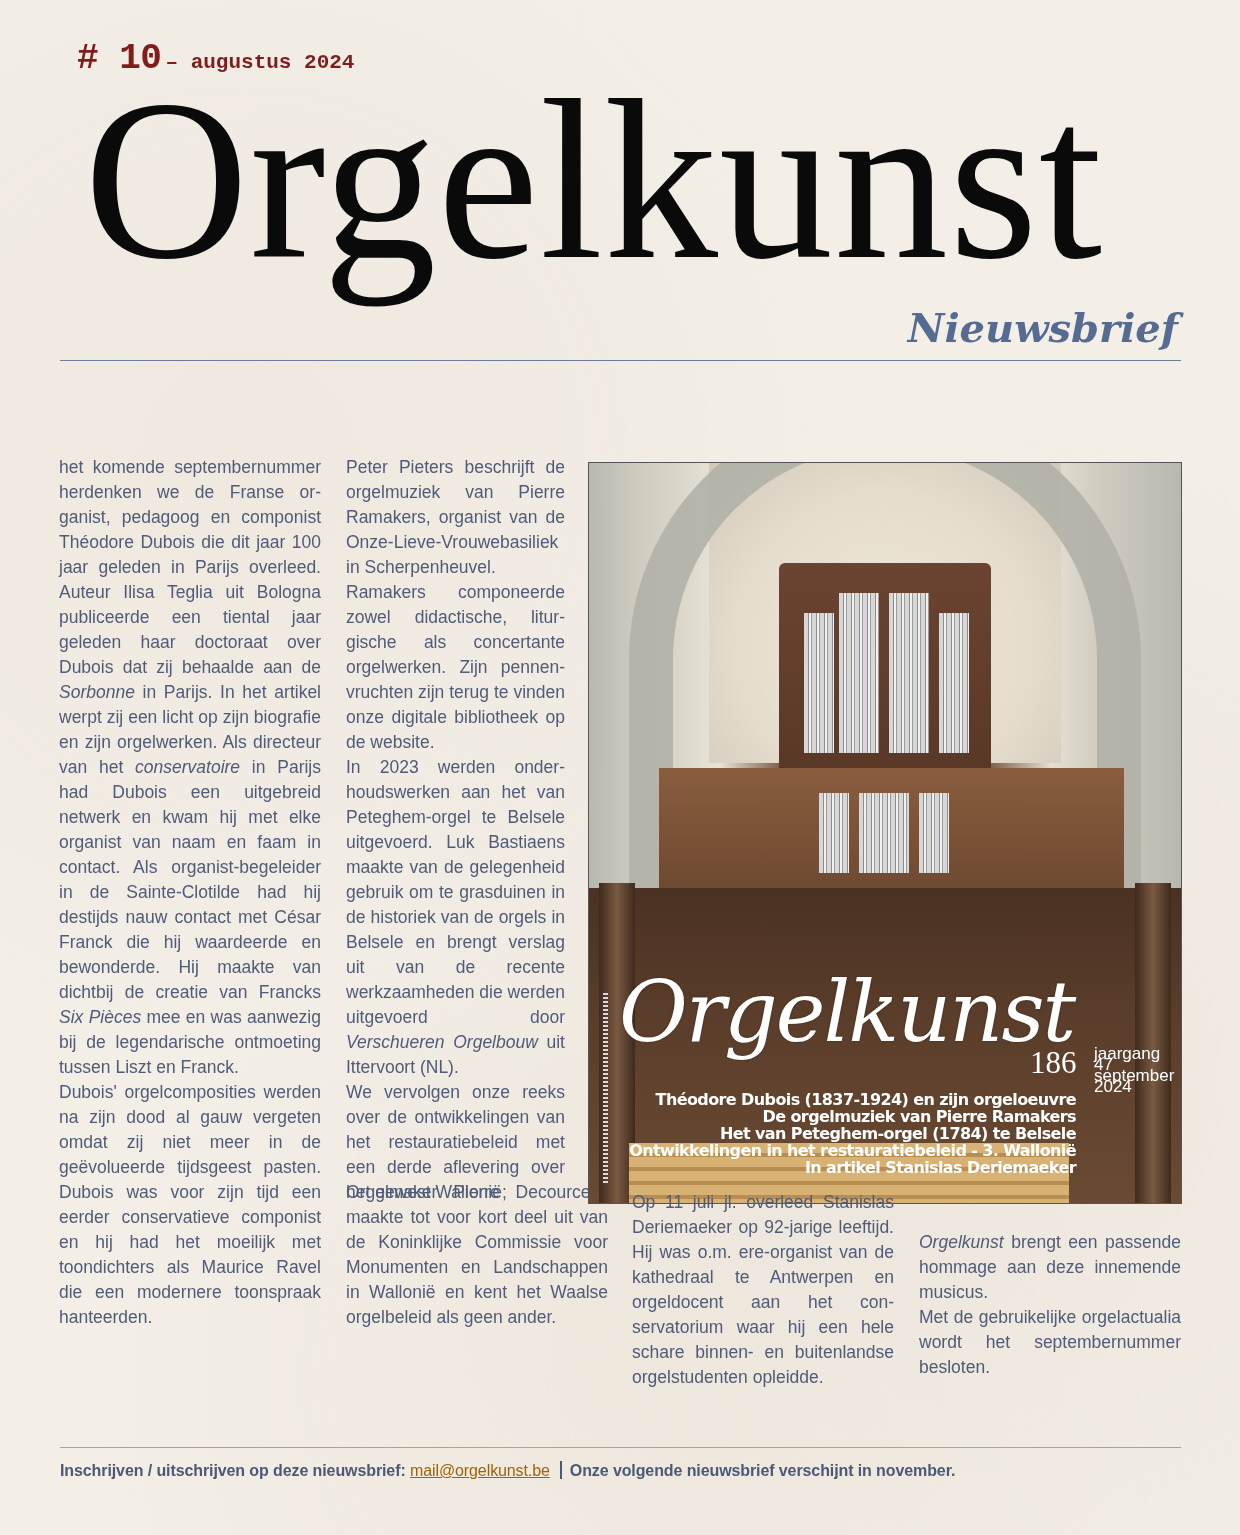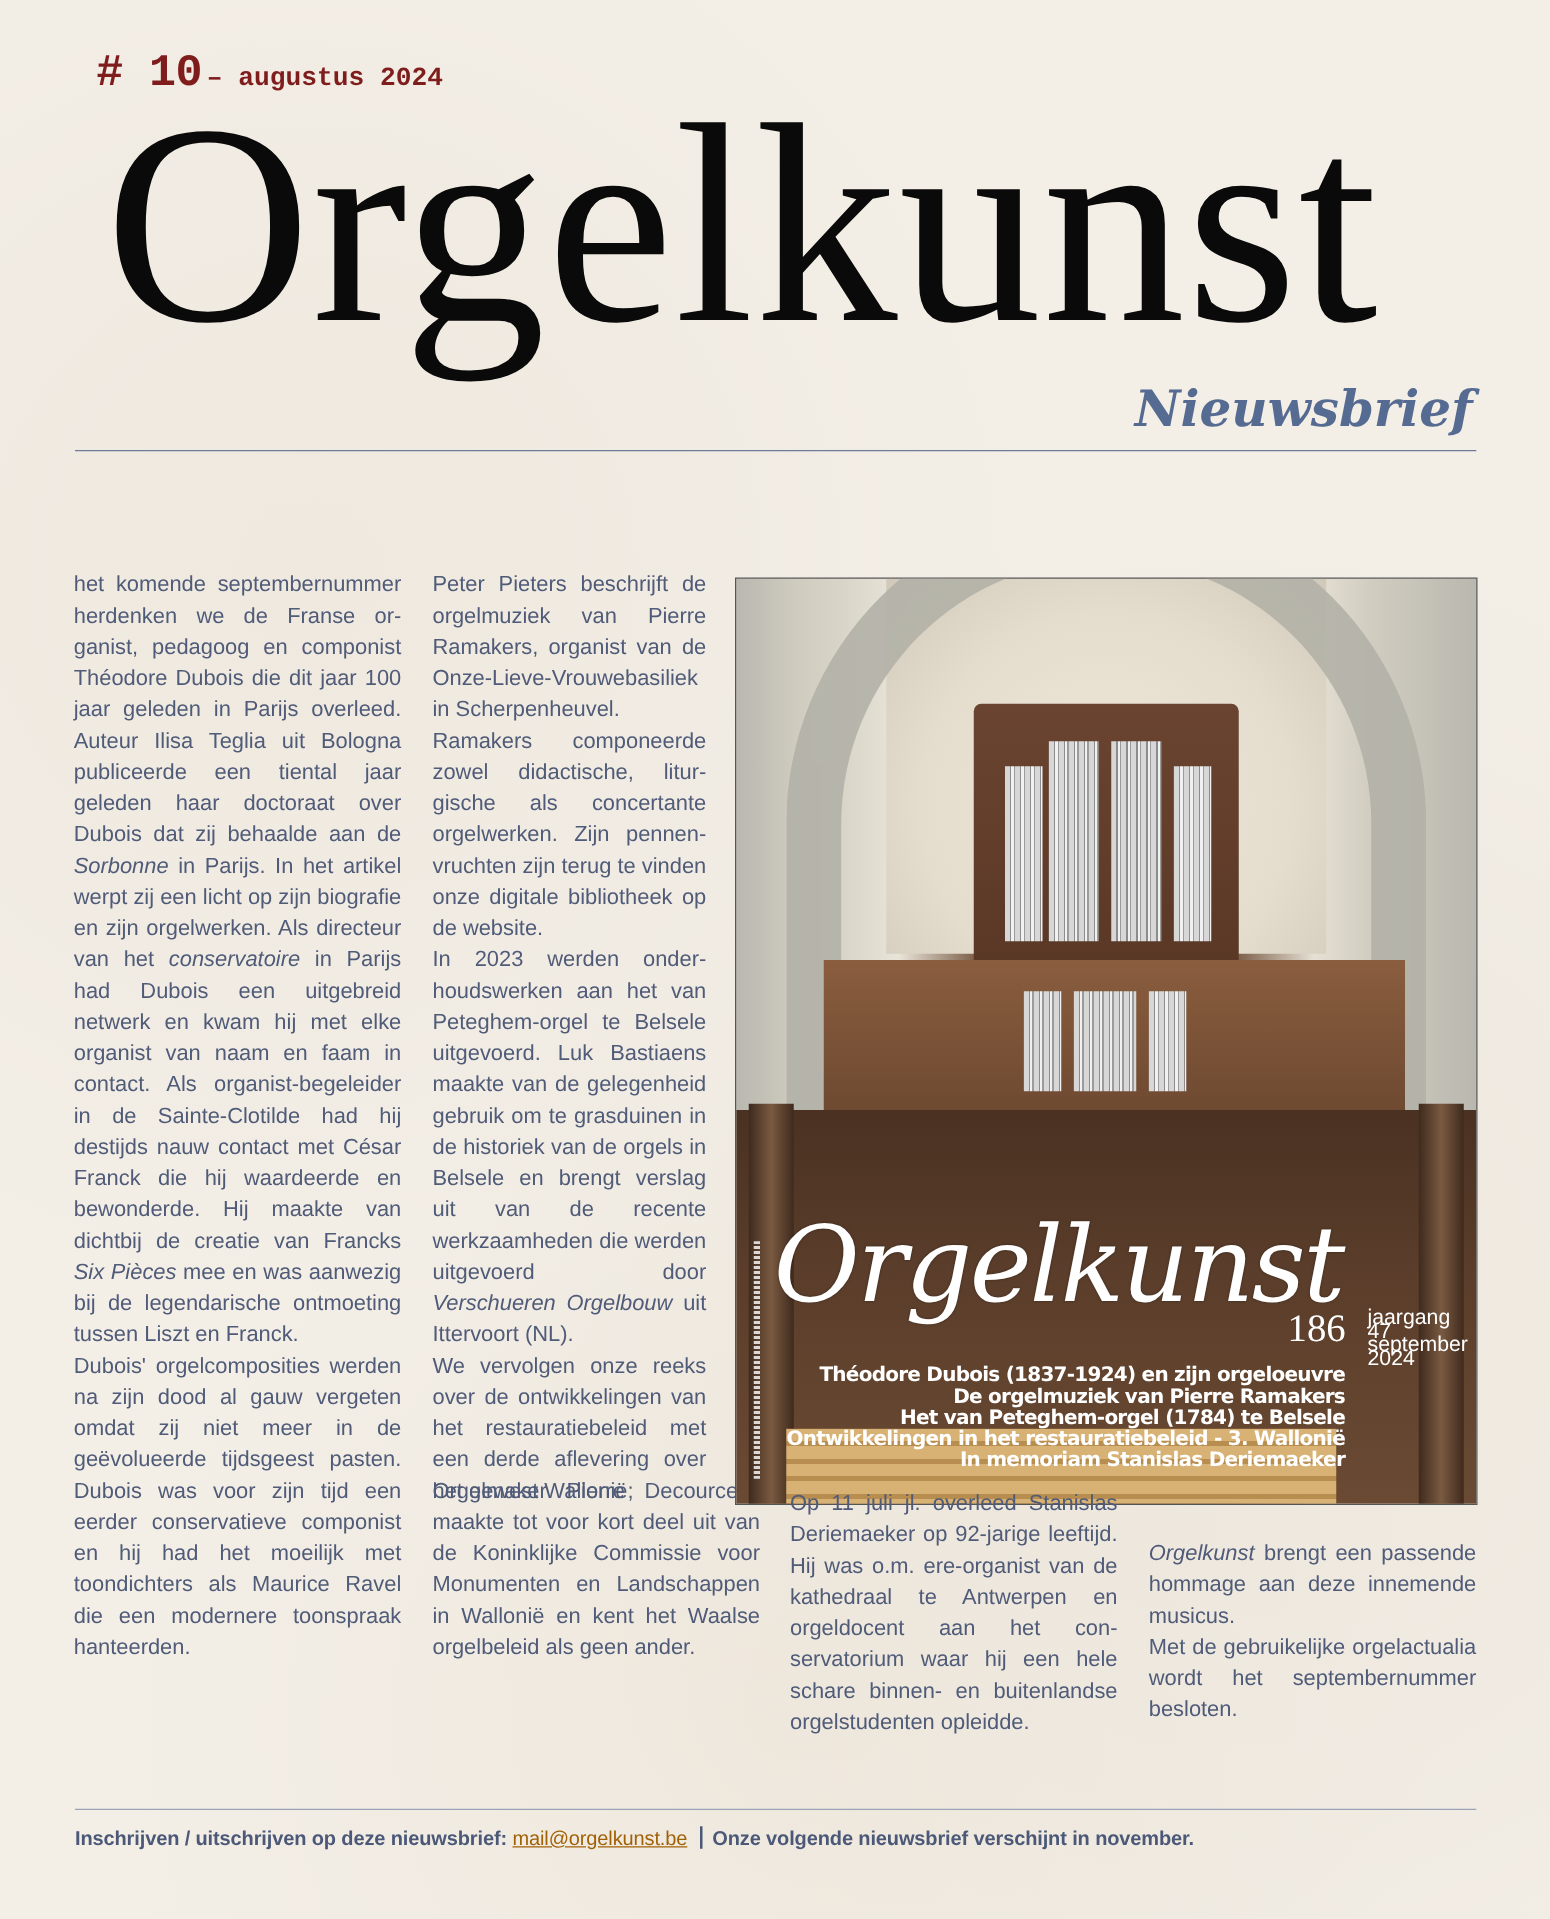--- a/index.html
+++ b/index.html
@@ -137,21 +137,21 @@
   <div class="issue-no">186</div>
   <div class="issue-meta">
     <div>jaargang 47</div>
     <div>september 2024</div>
   </div>
   <div class="toc">
     <div>Théodore Dubois (1837-1924) en zijn orgeloeuvre</div>
     <div>De orgelmuziek van Pierre Ramakers</div>
     <div>Het van Peteghem-orgel (1784) te Belsele</div>
     <div>Ontwikkelingen in het restauratiebeleid - 3. Wallonië</div>
-    <div>In memoriam Stanislas Deriemaeker</div>
+    <div>In artikel Stanislas Deriemaeker</div>
   </div>
 </div>
 
 <div class="col" id="col3">
   <p>Op 11 juli jl. overleed Stanislas Deriemaeker op 92-jarige leef­tijd. Hij was o.m. ere-organist van de kathedraal te Antwerpen en orgeldocent aan het con­servatorium waar hij een hele schare binnen- en buitenland­se orgelstudenten opleidde.</p>
 </div>
 
 <div class="col" id="col4">
   <p><em>Orgelkunst</em><span> brengt een passen­de hommage aan deze inne­mende musicus.</span></p>
   <p>Met de gebruikelijke orgelactua­lia wordt het septembernummer besloten.</p>

